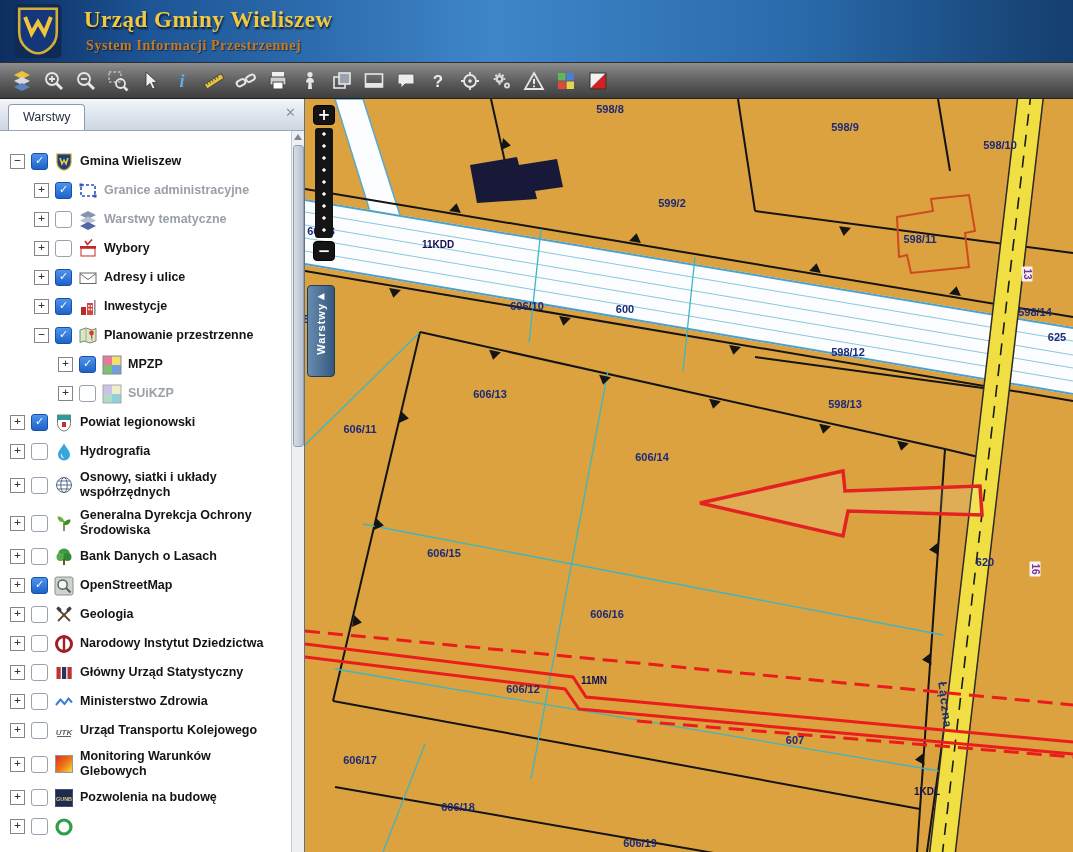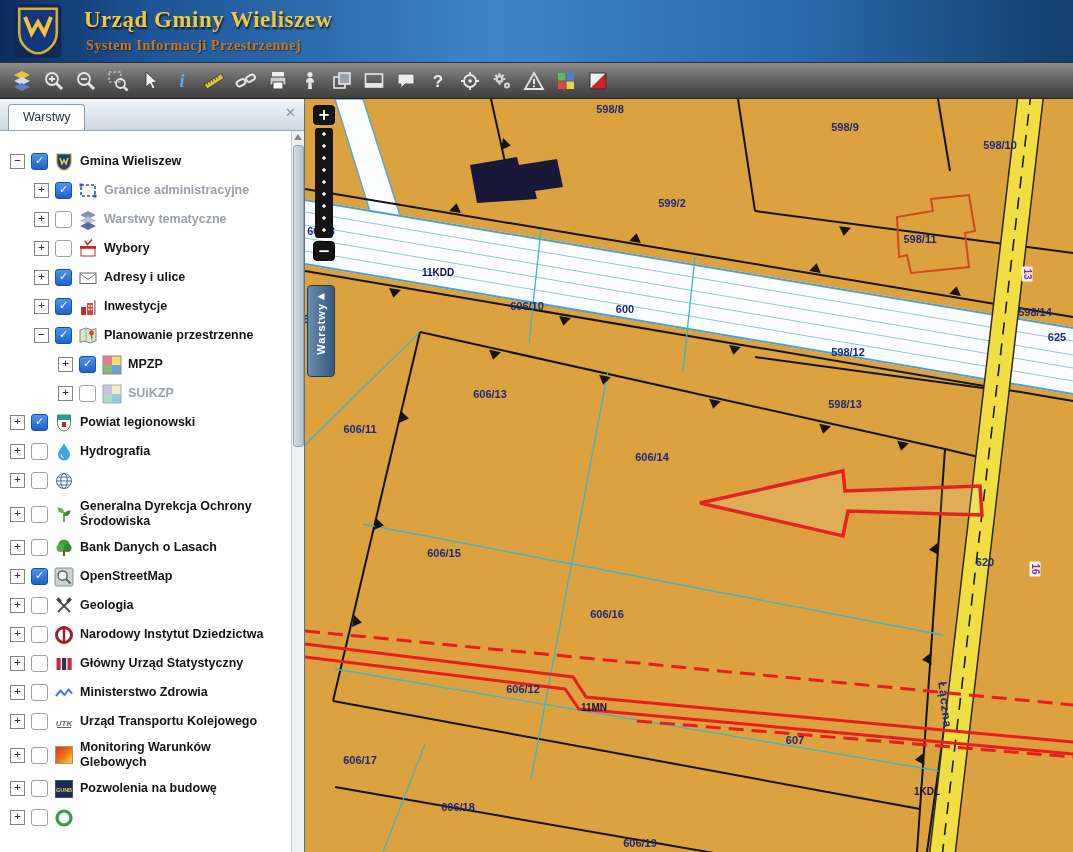--- a/index.html
+++ b/index.html
@@ -365,20 +365,21 @@
       <div class="row lv1">
         <span class="expand">+</span>
         <span class="cb"></span>
         <span class="tico">
           <svg viewBox="0 0 20 20">
             <circle cx="10" cy="10" r="7.5" fill="#fff" stroke="#556a8a"></circle>
             <ellipse cx="10" cy="10" rx="3.2" ry="7.5" fill="none" stroke="#556a8a"></ellipse>
             <path d="M2.5 10h15 M4 6h12 M4 14h12" stroke="#556a8a" fill="none"></path>
           </svg>
         </span>
+        <span class="lb">Osnowy, siatki i układy współrzędnych</span>
       </div>
       <div class="row lv1">
         <span class="expand">+</span>
         <span class="cb"></span>
         <span class="tico">
           <svg viewBox="0 0 20 20">
             <path d="M10 18V8" stroke="#4a8a2a" stroke-width="1.6"></path>
             <path d="M10 9 C6 9.5 3.5 7 3.5 3.5 C7.5 3.5 10 5.5 10 9z" fill="#63b33e"></path>
             <path d="M10 12 C14 12.5 16.5 10 16.5 6.5 C12.5 6.5 10 8.5 10 12z" fill="#3d8a28"></path>
           </svg>
@@ -606,38 +607,38 @@
     <polygon points="395,404 538,372 540,392 675,387 677,416 543,412 538,437" fill="rgba(255,255,255,0.12)" stroke="#e32222" stroke-width="3.5"></polygon>
   </svg>
 
   <div class="labels">
       <div class="lbl" style="left: 305px; top: 10px;">598/8</div>
       <div class="lbl" style="left: 540px; top: 28px;">598/9</div>
       <div class="lbl" style="left: 695px; top: 46px;">598/10</div>
       <div class="lbl" style="left: 367px; top: 104px;">599/2</div>
       <div class="lbl" style="left: 615px; top: 140px;">598/11</div>
       <div class="lbl" style="left: 16px; top: 132px;">606/3</div>
-      <div class="lbl road" style="left: 133px; top: 173px;">11KDD</div>
+      <div class="lbl road" style="left: 133px; top: 145px;">11KDD</div>
       <div class="lbl" style="left: 730px; top: 213px;">598/14</div>
       <div class="lbl" style="left: 752px; top: 238px;">625</div>
       <div class="lbl" style="left: 222px; top: 207px;">606/10</div>
       <div class="lbl" style="left: 272px; top: 210px; margin-left: 48px;">600</div>
       <div class="lbl" style="left: 543px; top: 253px;">598/12</div>
       <div class="lbl" style="left: 6px; top: 220px;">5/5</div>
       <div class="lbl" style="left: 540px; top: 305px;">598/13</div>
       <div class="lbl" style="left: 55px; top: 330px;">606/11</div>
       <div class="lbl" style="left: 185px; top: 295px;">606/13</div>
       <div class="lbl" style="left: 347px; top: 358px;">606/14</div>
       <div class="lbl purple" style="left: 722px; top: 175px; transform: translate(-50%, -50%) rotate(90deg);">13</div>
       <div class="lbl" style="left: 680px; top: 463px;">620</div>
       <div class="lbl purple" style="left: 730px; top: 470px; transform: translate(-50%, -50%) rotate(90deg);">16</div>
       <div class="lbl" style="left: 139px; top: 454px;">606/15</div>
       <div class="lbl" style="left: 302px; top: 515px;">606/16</div>
       <div class="lbl" style="left: 218px; top: 590px;">606/12</div>
-      <div class="lbl road" style="left: 289px; top: 608px;">11MN</div>
+      <div class="lbl road" style="left: 289px; top: 581px;">11MN</div>
       <div class="lbl" style="left: 490px; top: 641px;">607</div>
       <div class="lbl" style="left: 55px; top: 661px;">606/17</div>
       <div class="lbl road" style="left: 622px; top: 692px;">1KDL</div>
       <div class="lbl" style="left: 153px; top: 708px;">606/18</div>
       <div class="lbl" style="left: 335px; top: 744px;">606/19</div>
       <div class="lbl street" style="left: 640px; top: 606px; transform: translate(-50%, -50%) rotate(83deg);">Łączna</div>
     </div>
 
   <div class="zoomctl">
     <div class="zbtn">+</div>

